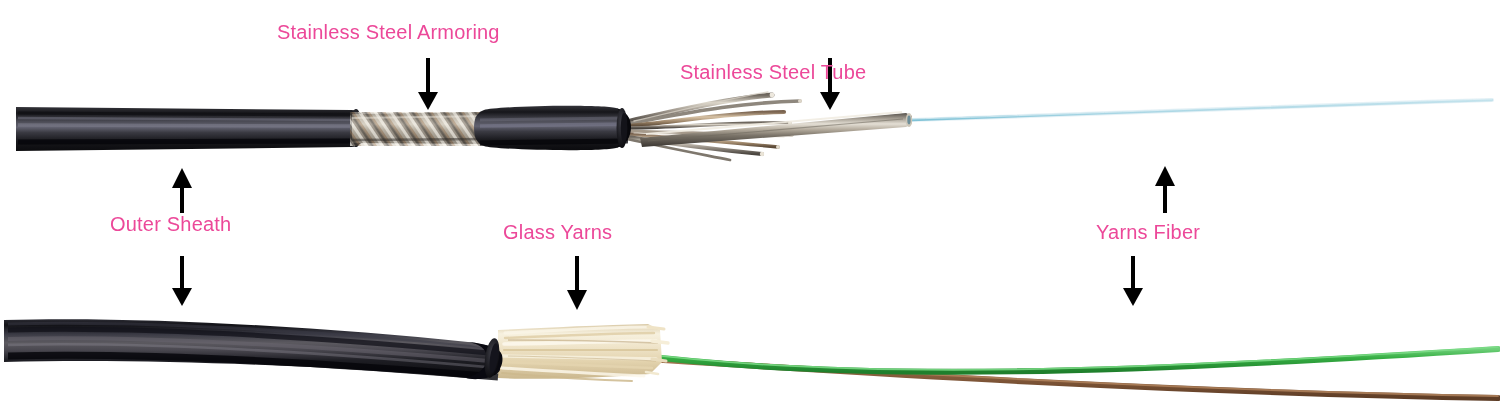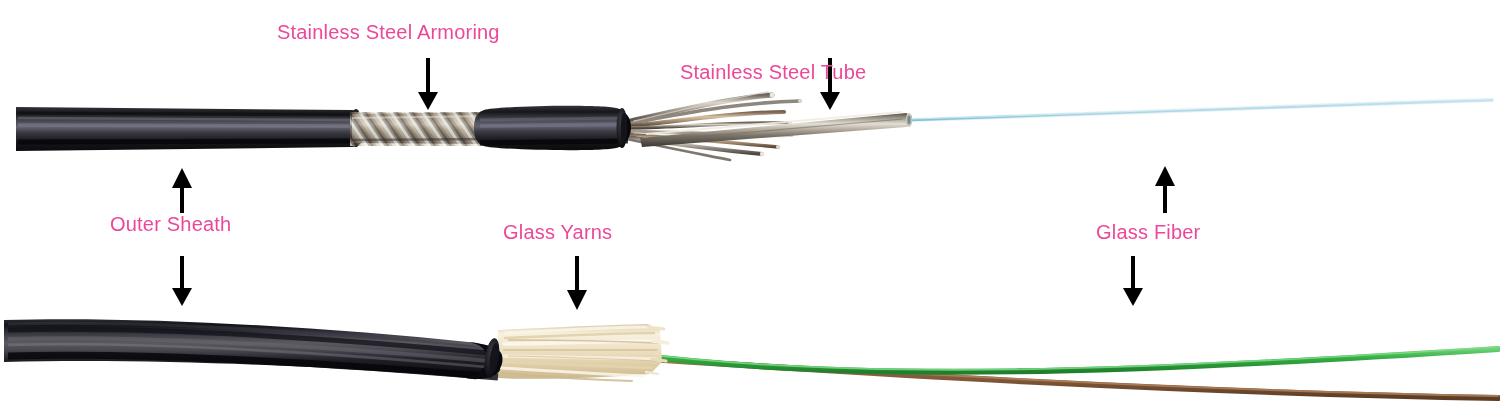--- a/index.html
+++ b/index.html
@@ -330,15 +330,15 @@
   </svg>
 
   <div class="lbl" style="left:277px; top:22px;">Stainless Steel Armoring</div>
 
   <div class="lbl" style="left:680px; top:22px;margin-top:40px;">Stainless Steel Tube</div>
 
   <div class="lbl" style="left:110px; top:214px;">Outer Sheath</div>
 
   <div class="lbl" style="left:503px; top:222px;text-align:right;">Glass Yarns</div>
 
-  <div class="lbl" style="left:1096px; top:222px;">Glass Fiber</div>
+  <div class="lbl" style="left:1096px; top:222px;">Yarns Fiber</div>
 
 </div>
 
 </body></html>

